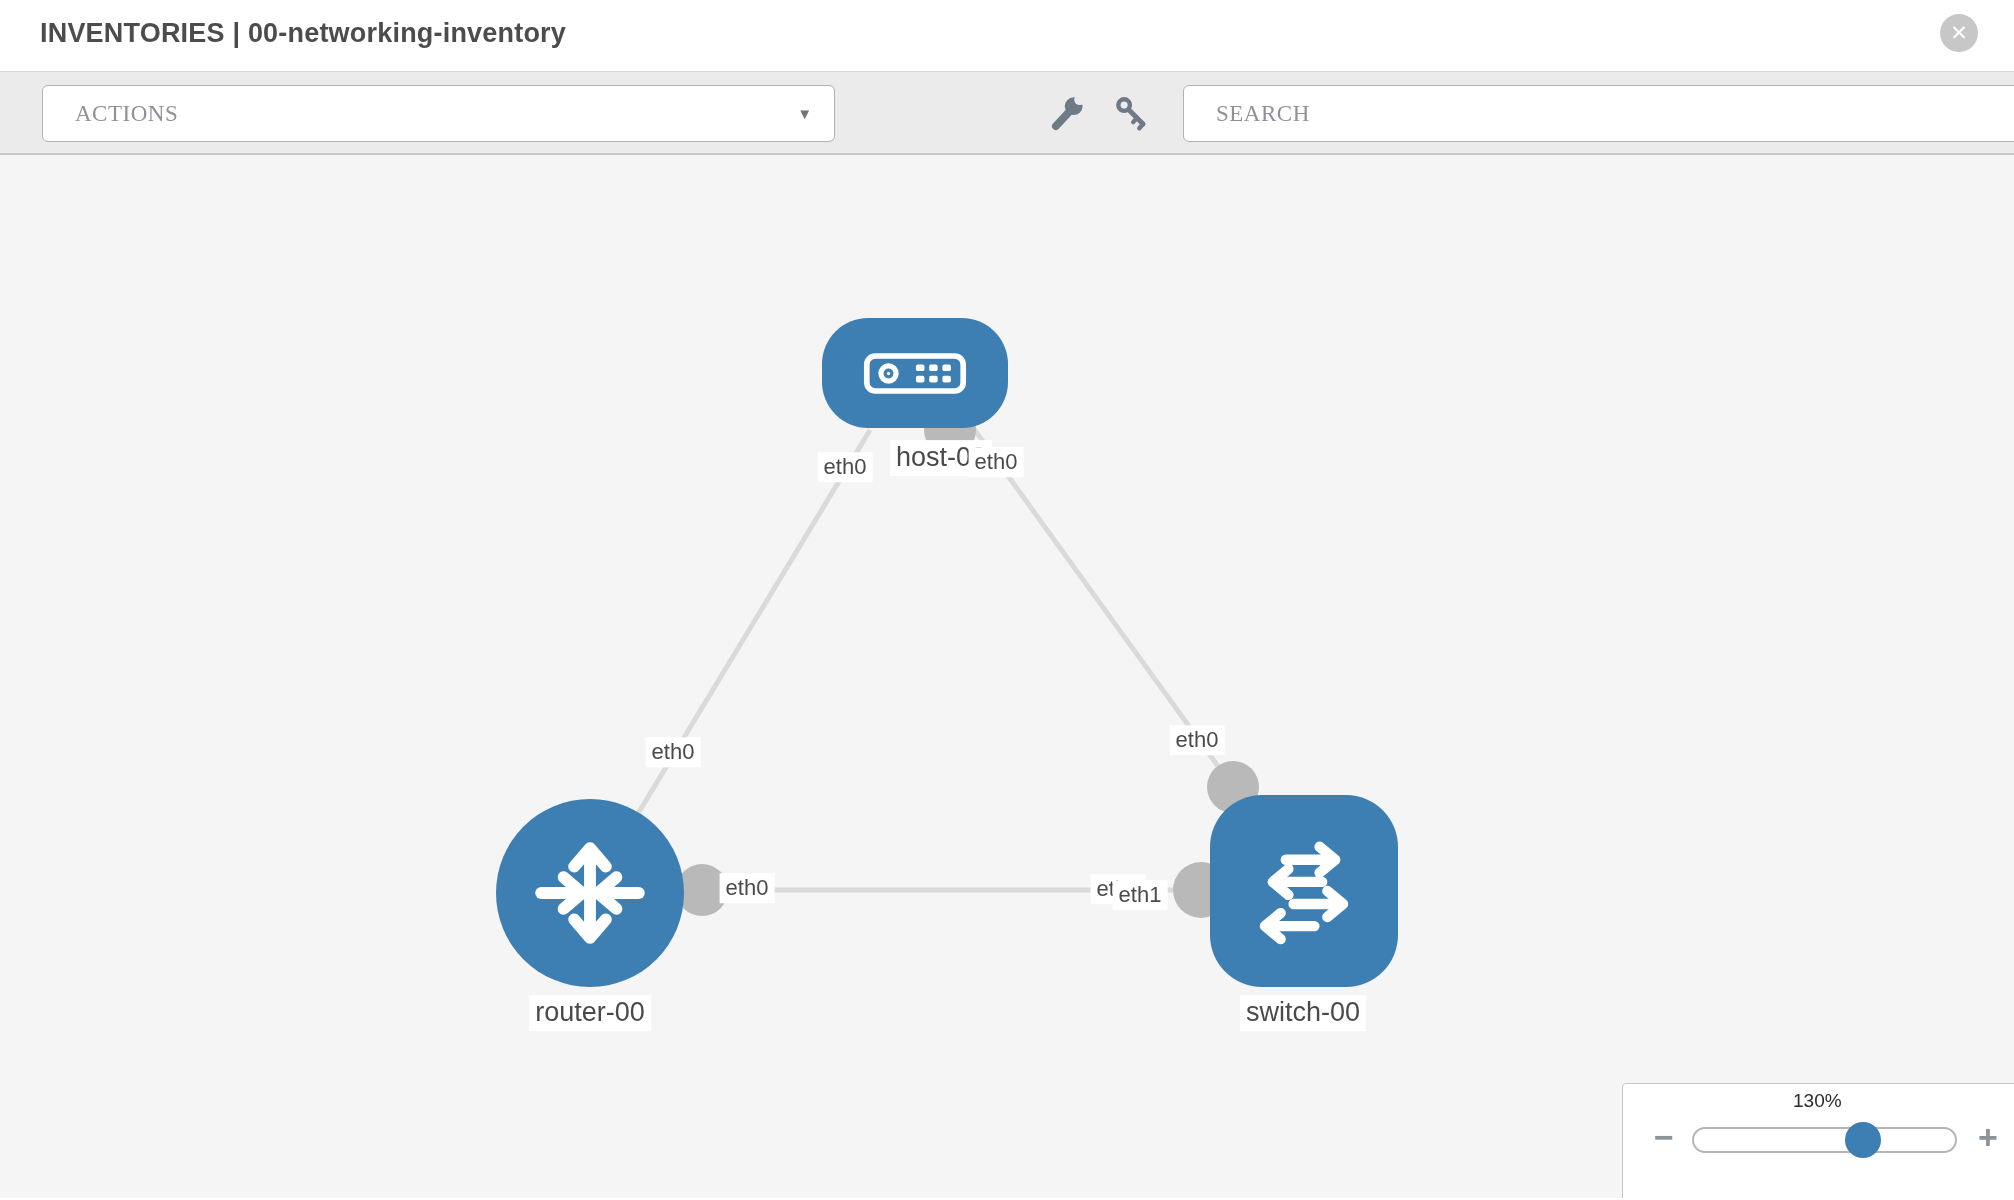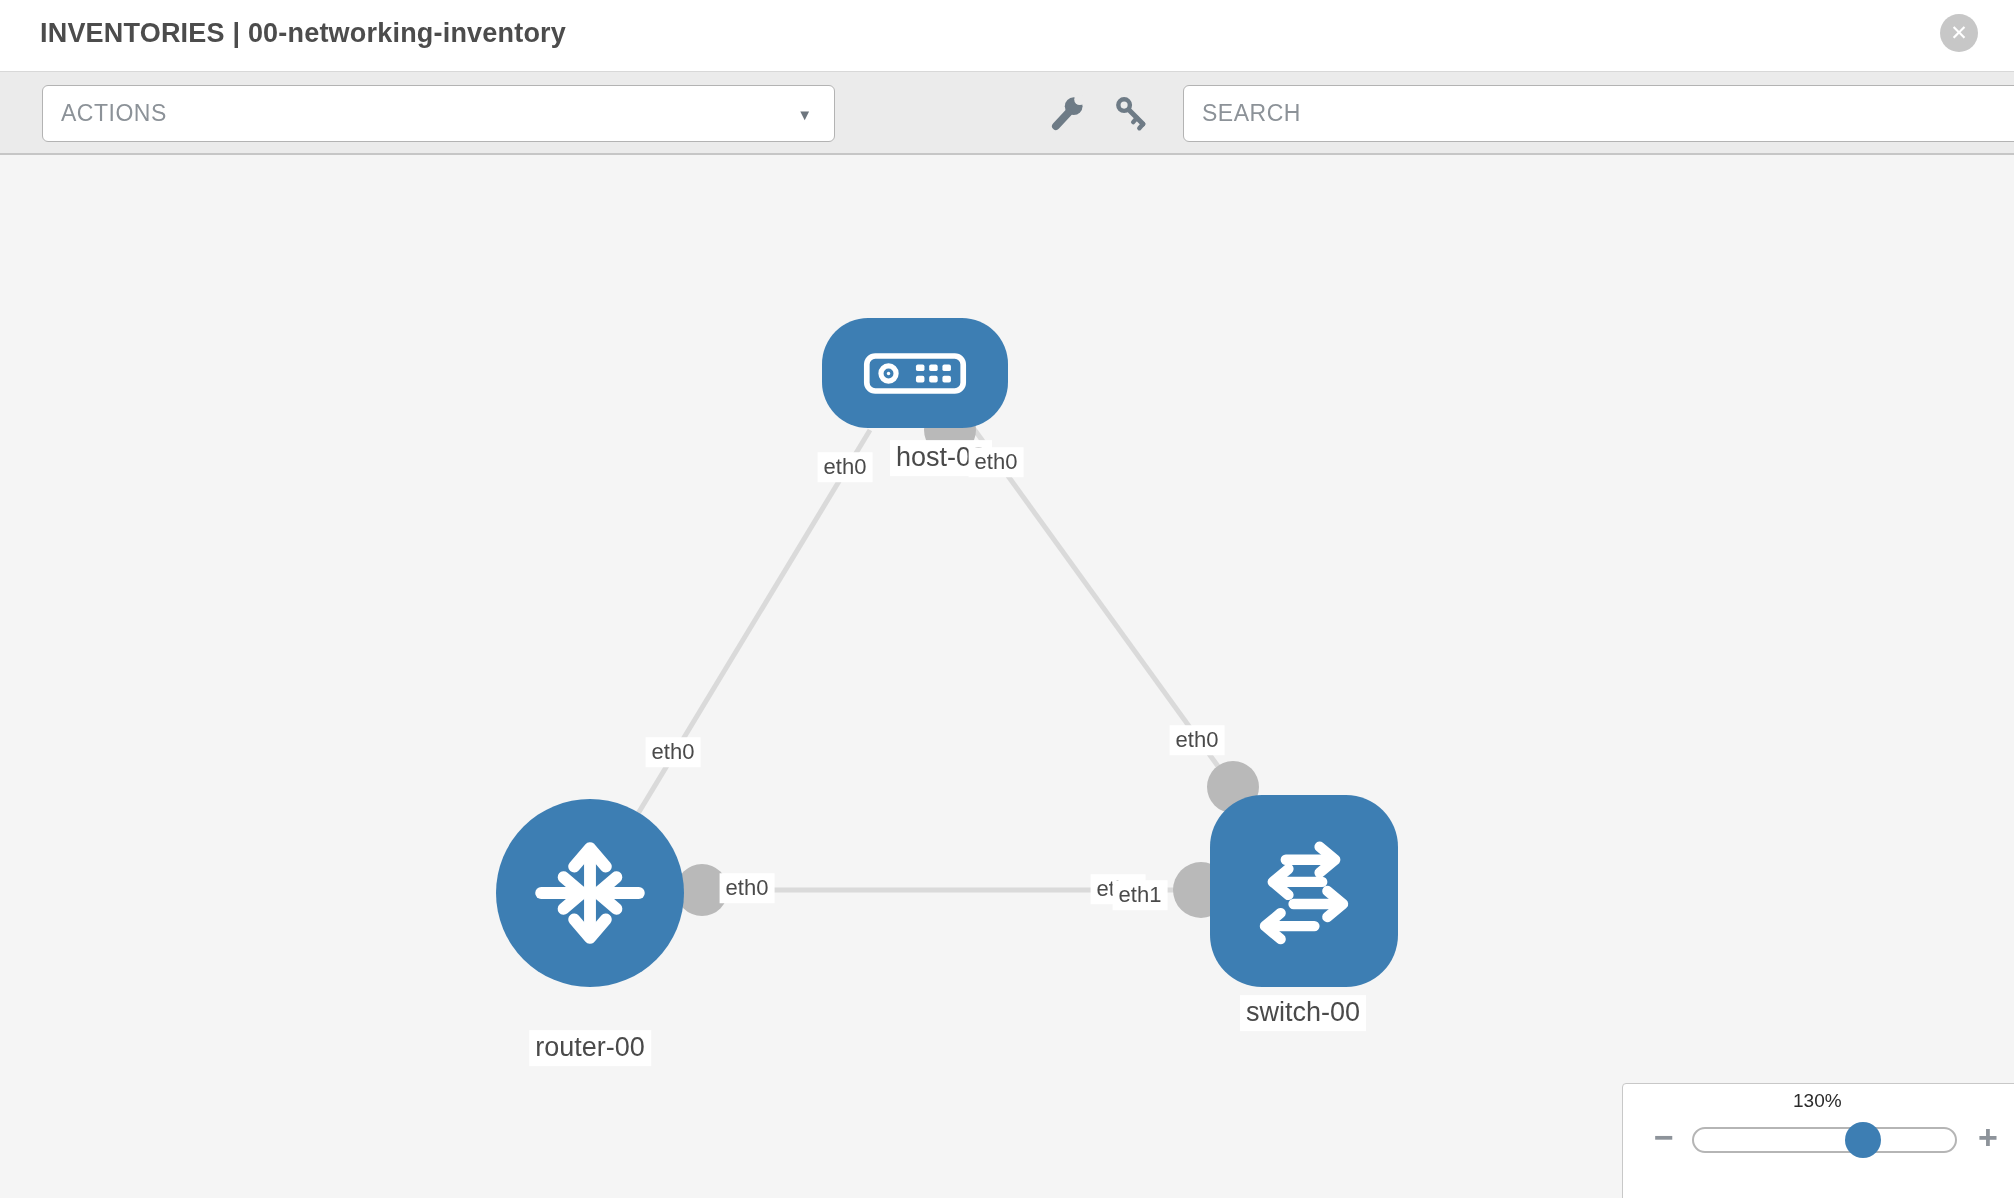--- a/index.html
+++ b/index.html
@@ -12,21 +12,21 @@
     color:#4c4c4c; letter-spacing:0.2px; }
   .close-btn { position:absolute; right:36px; top:14px; width:38px; height:38px;
     border-radius:50%; background:#c7c7c7; color:#fff; font-size:21px; font-weight:bold;
     display:flex; align-items:center; justify-content:center; cursor:pointer; }
 
   
   .toolbar { position:relative; width:2014px; height:84px; background:#ebebeb;
     border-top:1px solid #d8d8d8; border-bottom:2px solid #c6c6c6; }
   .combo { position:absolute; top:13px; height:57px; background:#fff;
     border:1px solid #b3b3b3; border-radius:6px; display:flex; align-items:center;
-    padding:0 18px; cursor:pointer; }
+    padding:0 32px; cursor:pointer;font-family:Liberation Serif, serif; }
   .combo-actions { left:42px; width:793px; }
   .combo-search { left:1183px; width:904px;text-align:center; }
   .combo-label { font-size:23px; color:#8c9298; letter-spacing:0.5px; }
   .combo-caret { position:absolute; right:22px; top:50%; transform:translateY(-50%);
     font-size:15px; color:#6d767e; }
   .tool-icon-btn { position:absolute; top:22px; width:40px; height:40px; cursor:pointer; }
   .btn-wrench { left:1047px; }
   .btn-key { left:1113px; }
 
   
@@ -149,21 +149,21 @@
           <path d="M38 33 L26 43 L38 53"></path>
         <path d="M42 60 H76"></path>
           <path d="M68 50 L80 60 L68 70"></path>
         <path d="M58 77 H24"></path>
           <path d="M32 67 L20 77 L32 87"></path>
       </g>
     </svg>
   </div>
 
   <div class="chip chip-node" style="left:941px; top:303px;">host-00</div>
-  <div class="chip chip-node" style="left:590px; top:858px;margin-top:35px;">router-00</div>
+  <div class="chip chip-node" style="left:590px; top:858px;">router-00</div>
   <div class="chip chip-node" style="left:1303px; top:858px;text-align:right;">switch-00</div>
 
   <div class="chip chip-eth" style="left:845px; top:312px;">eth0</div>
   <div class="chip chip-eth" style="left:996px; top:307px;">eth0</div>
   <div class="chip chip-eth" style="left:673px; top:597px;">eth0</div>
   <div class="chip chip-eth" style="left:747px; top:733px;">eth0</div>
   <div class="chip chip-eth" style="left:1197px; top:585px;">eth0</div>
   <div class="chip chip-eth" style="left:1118px; top:734px;">eth0</div>
   <div class="chip chip-eth" style="left:1140px; top:732px;margin-top:8px;">eth1</div>
 

